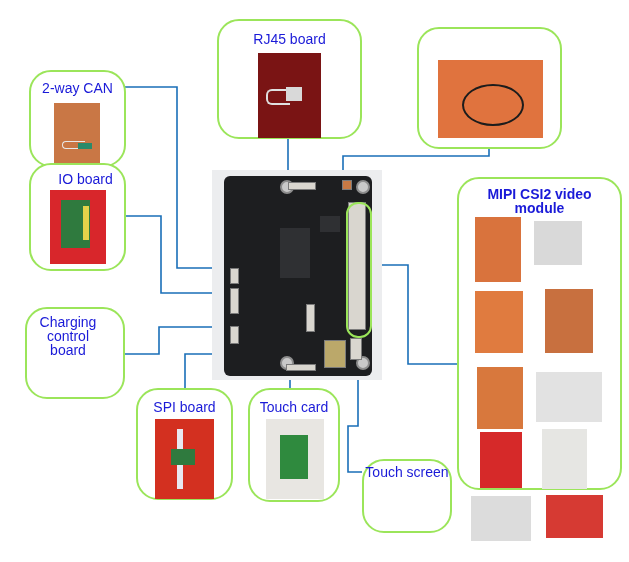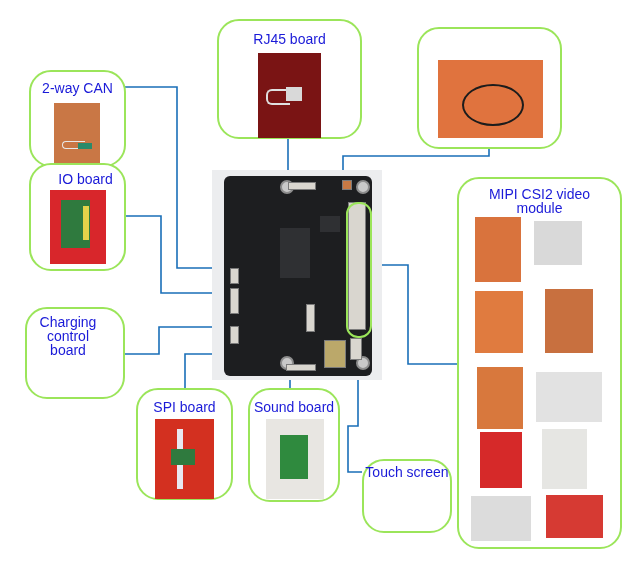--- a/index.html
+++ b/index.html
@@ -90,31 +90,31 @@
 
 <div class="box" style="left:136px;top:388px;width:97px;height:112px;">
   <div class="title" style="top:10px;">SPI board</div>
   <div class="photo" style="left:17px;top:29px;width:59px;height:80px;background:#d33020;">
     <div style="position:absolute;left:22px;top:10px;width:6px;height:60px;background:#e8e8f0;"></div>
     <div style="position:absolute;left:16px;top:30px;width:24px;height:16px;background:#2f7a3e;"></div>
   </div>
 </div>
 
 <div class="box" style="left:248px;top:388px;width:92px;height:114px;">
-  <div class="title" style="top:10px;">Sound board</div>
+  <div class="title" style="top:10px;">Touch card</div>
   <div class="photo" style="left:16px;top:29px;width:58px;height:80px;background:#e8e6e2;">
     <div style="position:absolute;left:14px;top:16px;width:28px;height:44px;background:#2f8a3e;"></div>
   </div>
 </div>
 
 <div class="box" style="left:362px;top:435px;width:90px;height:74px;margin-top:24px;">
   <div class="title" style="top:4px;">Touch screen</div>
 </div>
 
-<div class="box" style="left:457px;top:177px;width:165px;height:372px;">
+<div class="box" style="left:457px;top:177px;width:165px;height:313px;font-weight:bold;">
   <div class="title" style="top:8px;left:10px;right:10px;">MIPI CSI2 video module</div>
   <div class="photo" style="left: 16px; top: 38px; width: 46px; height: 65px; background: rgb(217, 115, 61);" title="camera-module-ribbon"></div>
   <div class="photo" style="left: 75px; top: 42px; width: 48px; height: 44px; background: rgb(217, 217, 217);" title="camera-lens-module"></div>
   <div class="photo" style="left: 16px; top: 112px; width: 48px; height: 62px; background: rgb(224, 123, 63);" title="small-camera-ribbon"></div>
   <div class="photo" style="left: 86px; top: 110px; width: 48px; height: 64px; background: rgb(200, 112, 63);" title="camera-in-bag"></div>
   <div class="photo" style="left: 18px; top: 188px; width: 46px; height: 62px; background: rgb(216, 120, 61);" title="camera-adapter-ribbon"></div>
   <div class="photo" style="left: 77px; top: 193px; width: 66px; height: 50px; background: rgb(226, 226, 226);" title="adapter-board-black"></div>
   <div class="photo" style="left: 21px; top: 253px; width: 42px; height: 56px; background: rgb(214, 41, 41);" title="dual-camera-board"></div>
   <div class="photo" style="left: 83px; top: 250px; width: 45px; height: 60px; background: rgb(230, 230, 227);" title="adapter-board-vertical"></div>
   <div class="photo" style="left: 12px; top: 317px; width: 60px; height: 45px; background: rgb(220, 220, 220);" title="multi-connector-board"></div>

